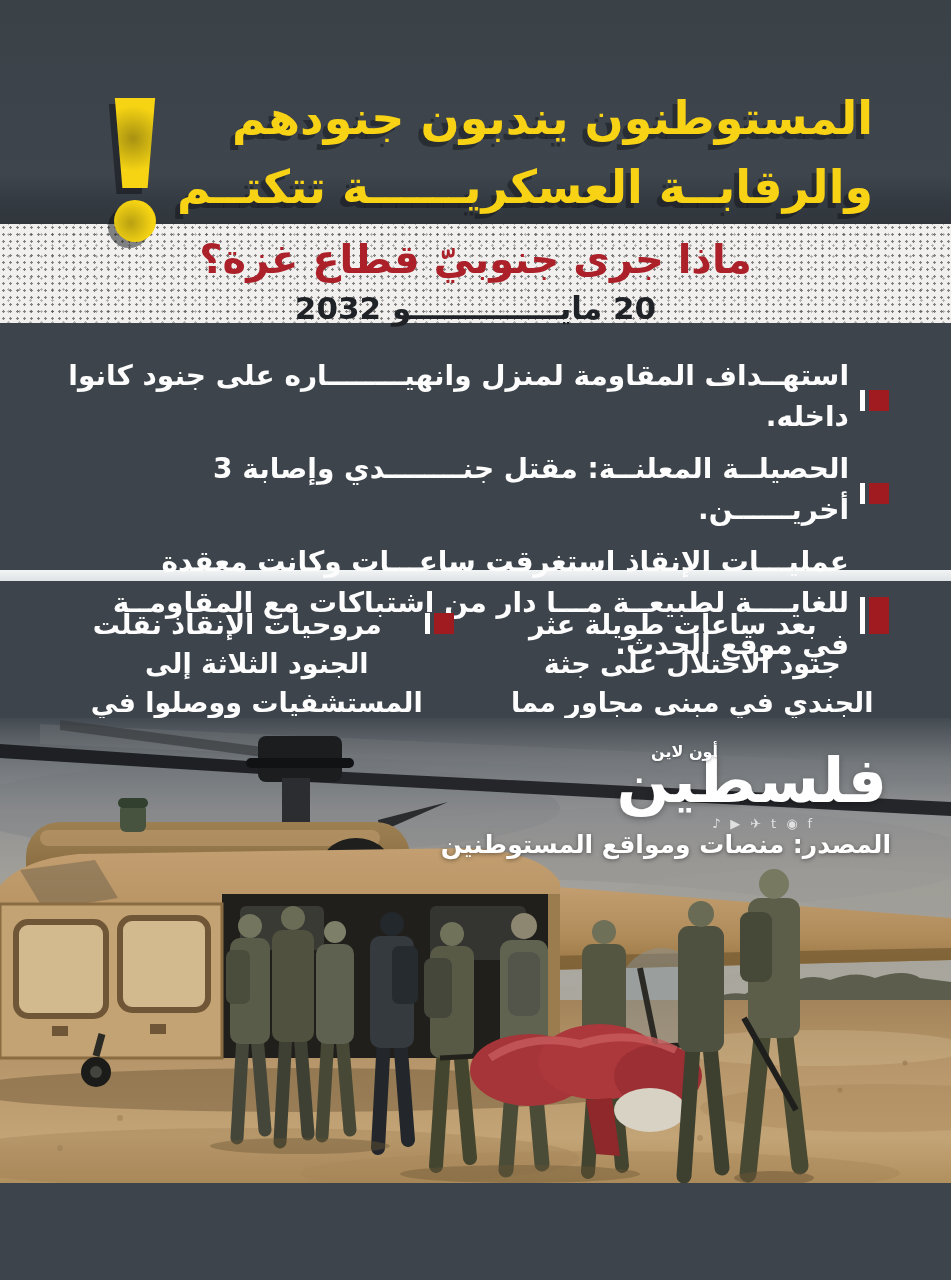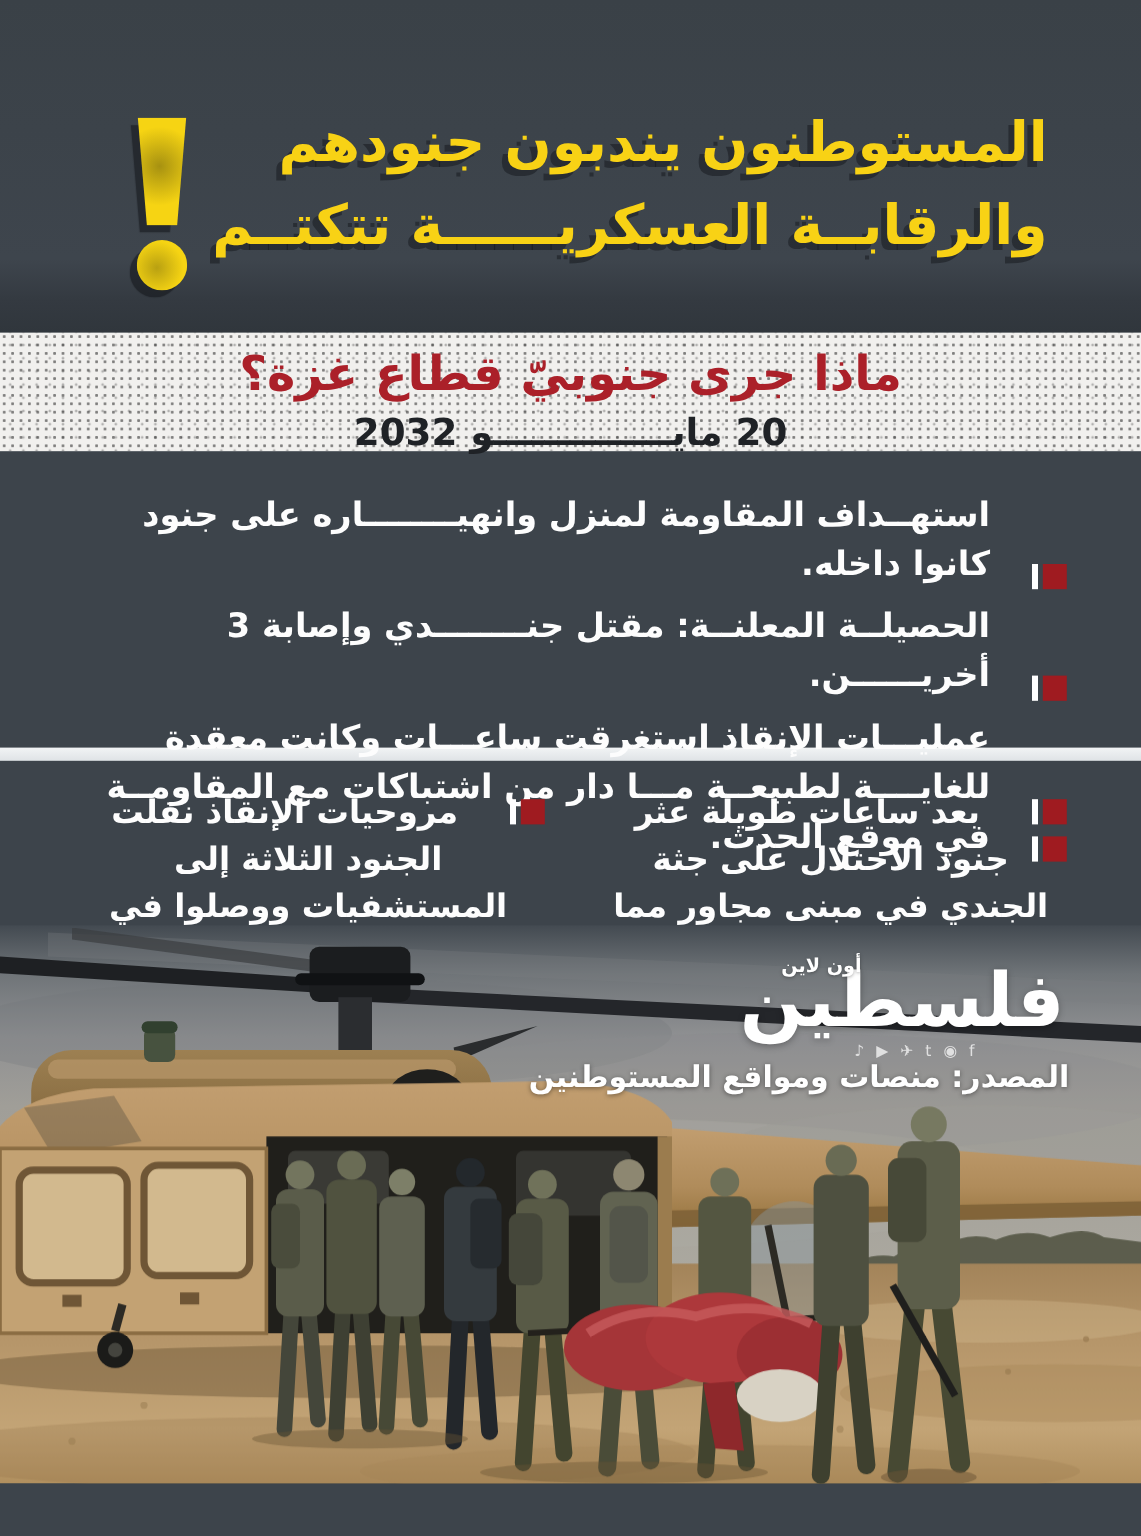--- a/index.html
+++ b/index.html
@@ -4,21 +4,21 @@
 <style>
   * { margin:0; padding:0; box-sizing:border-box; }
   html,body { background:#20242a; }
   body { font-family:"DejaVu Sans","Liberation Sans",sans-serif; }
   .poster{
     position:relative; width:951px; height:1280px; margin:0 auto;
     background:#3d444b; overflow:hidden; direction:rtl;
   }
   
   .header{
-    position:relative; height:277px;
+    position:relative; height:224px;
     background:linear-gradient(180deg,#3a4147 0%,#3e454d 78%,#343a41 90%,#30363c 100%);
   }
   .title-block{
     padding:84px 78px 0 170px; text-align:right;
   }
   .title-line{
     display:block; font-size:46px; font-weight:800; line-height:1.5;
     color:#f8d215; letter-spacing:-1px;
     text-shadow:-5px 5px 0 rgba(16,18,22,.45);
   }
@@ -46,21 +46,21 @@
     background-position:0 0, 3px 5px;
   }
   .band-heading{
     font-size:40px; font-weight:800; color:#ab2029; letter-spacing:-1px;
   }
   .band-date{
     margin-top:8px; font-size:31px; font-weight:700; color:#1f2226;
   }
   
   .facts{ height:247px; padding:32px 62px 0 58px; }
-  .fact-row{ display:flex; align-items:flex-end; margin-bottom:10px;gap:24px; }
+  .fact-row{ display:flex; align-items:center; margin-bottom:10px; }
   .marker{ display:flex; align-items:flex-start; flex:0 0 auto; margin-top:9px; }
   .marker .sq{ width:20px; height:21px; background:#9f1b20; display:block; }
   .marker .bar{ width:5px; height:21px; background:#ffffff; display:block; margin-right:4px; }
   .fact-text{
     margin-right:11px; font-size:28px; font-weight:700; color:#fdfdfd;
     line-height:1.48; text-align:right;
   }
   .fact-text b{ font-weight:800; }
   
   .divider{ height:11px; background:linear-gradient(180deg,#f2f4f5,#dfe3e6); }

